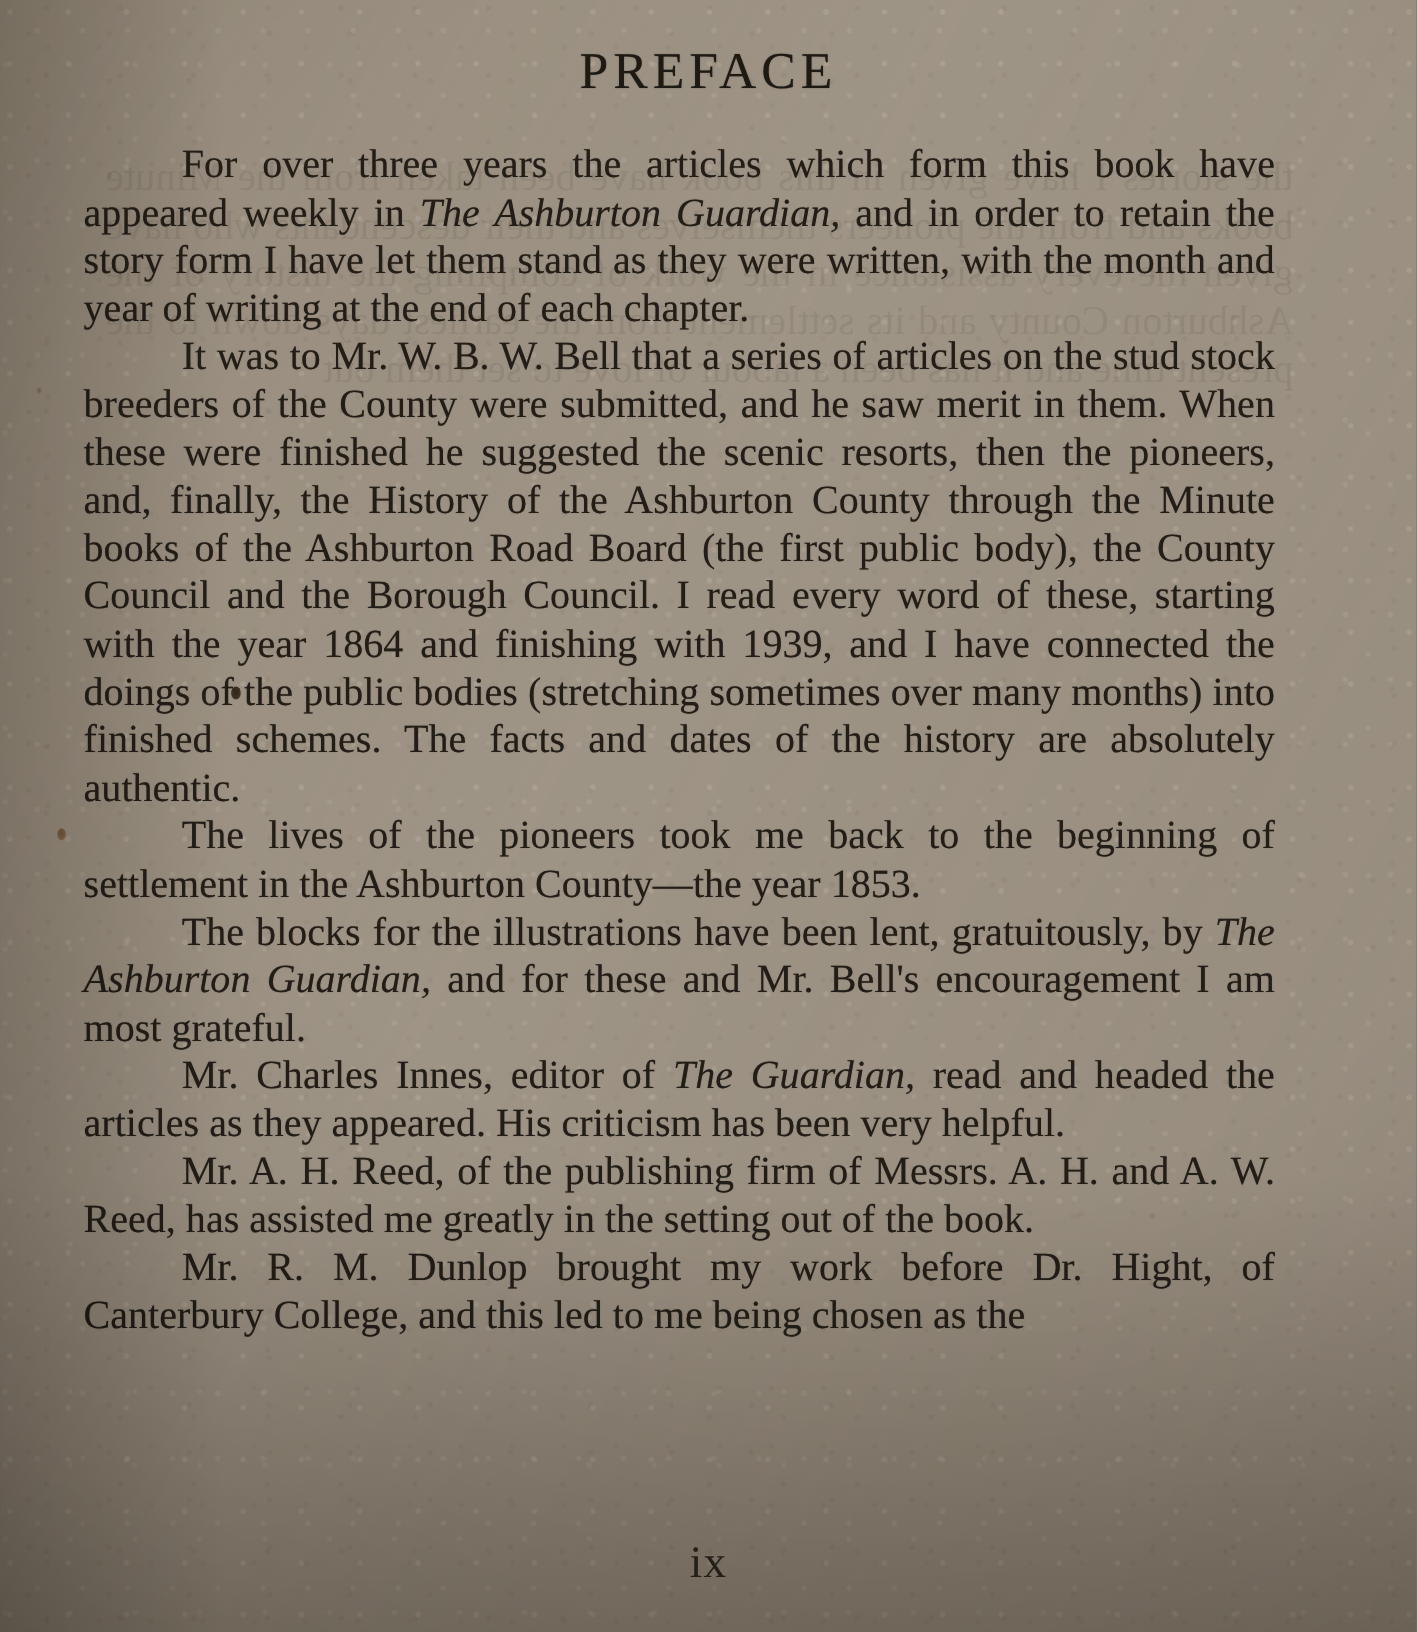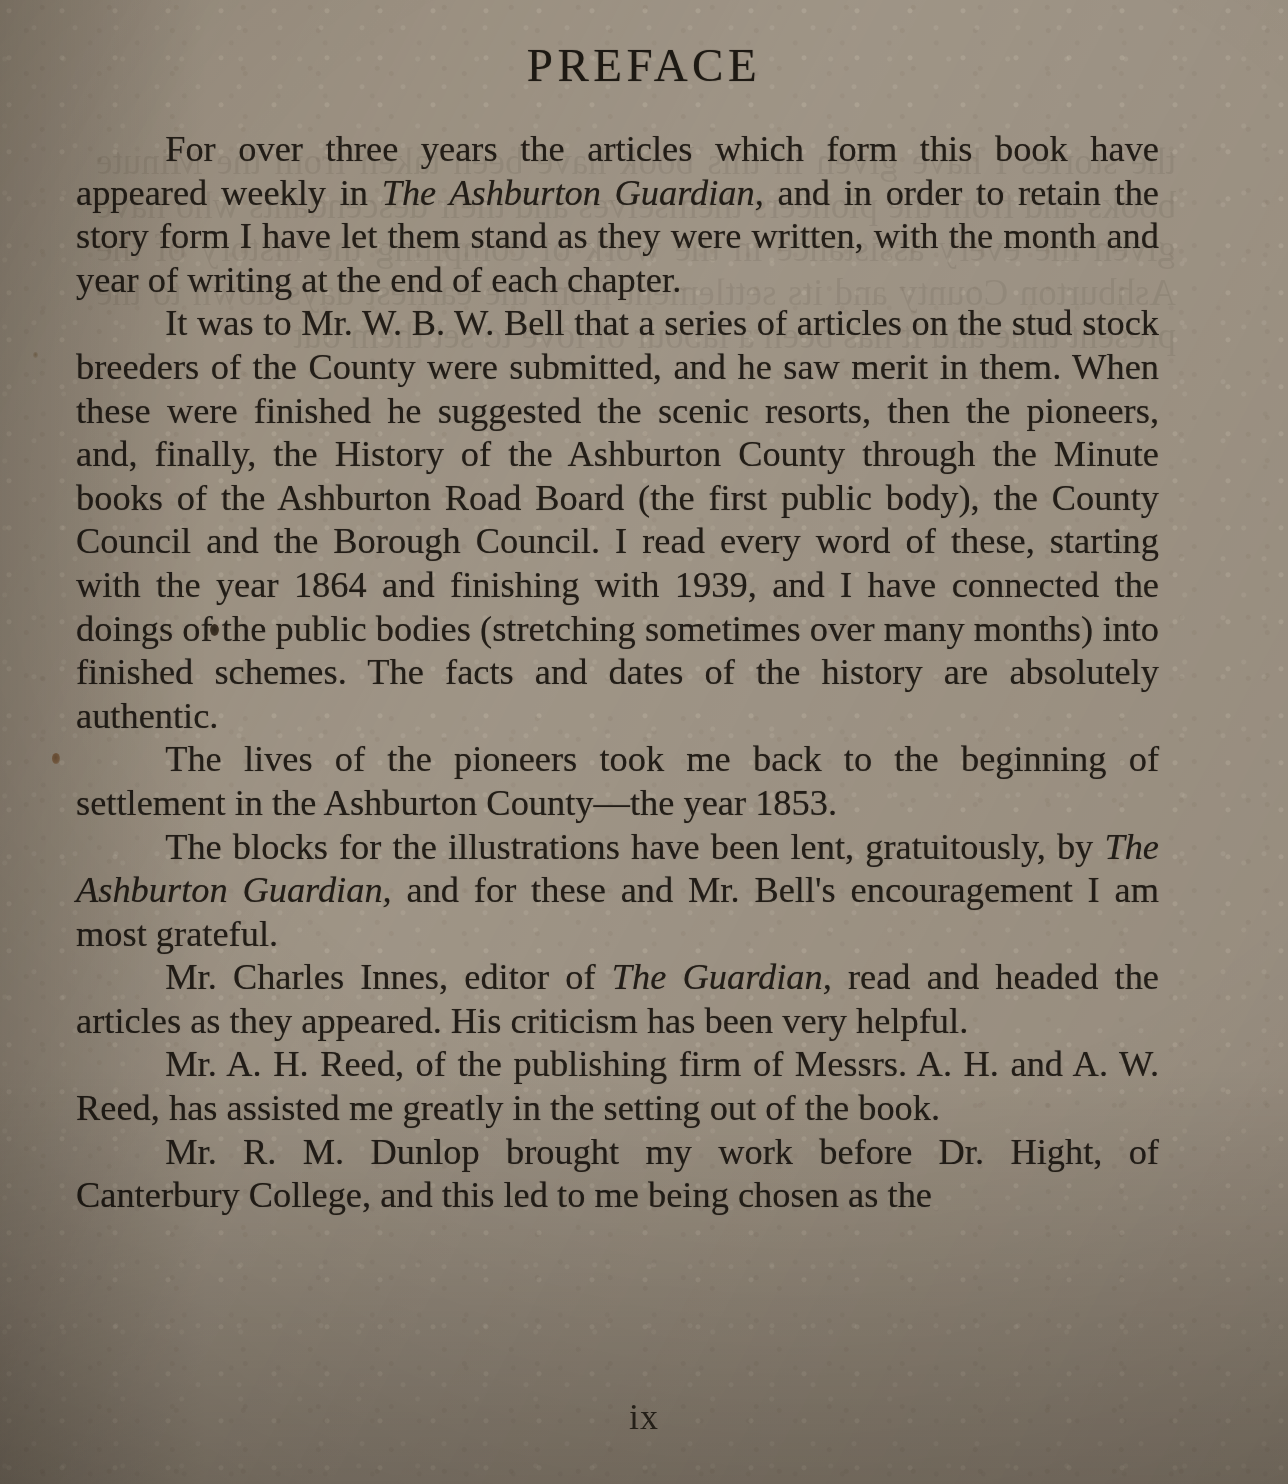--- a/index.html
+++ b/index.html
@@ -116,21 +116,21 @@
   .body-text em {
     font-style: italic;
   }
 
   .folio {
     position: absolute;
     top: 1396px;
     left: 0;
     right: 0;
     text-align: center;
-    font-size: 36px;
+    font-size: 41px;
     color: #241f18;
     letter-spacing: 1px;
   }
 
   
   .spot {
     position: absolute;
     border-radius: 50%;
     pointer-events: none;
   }

